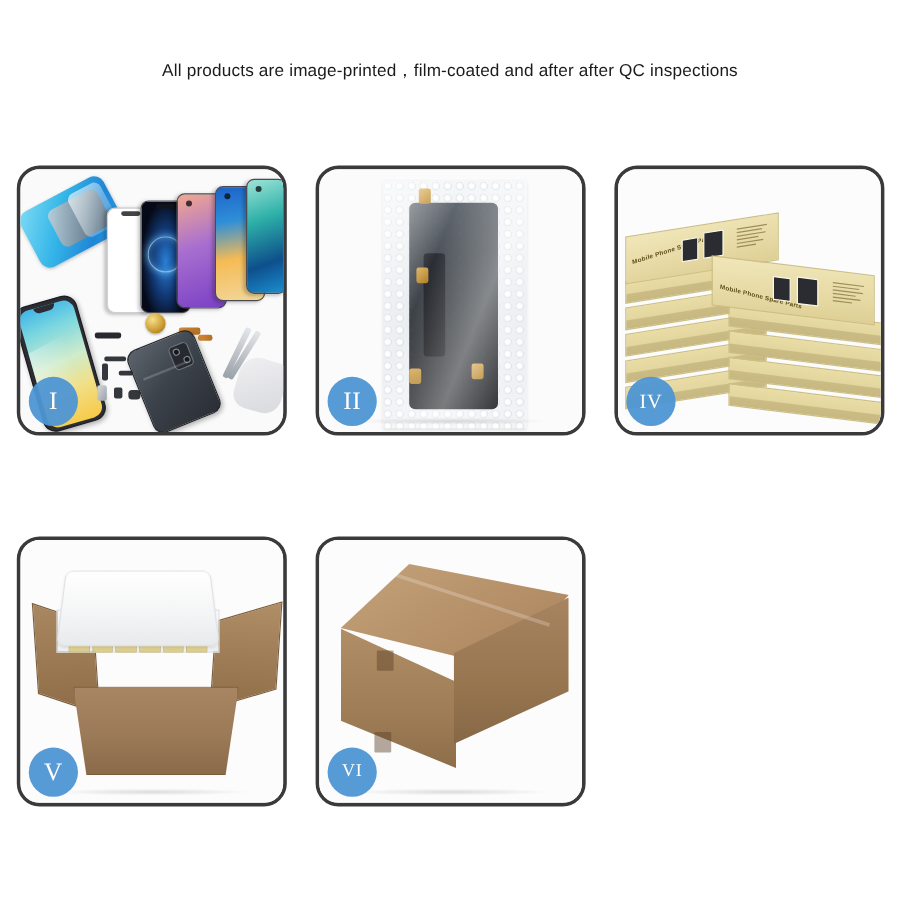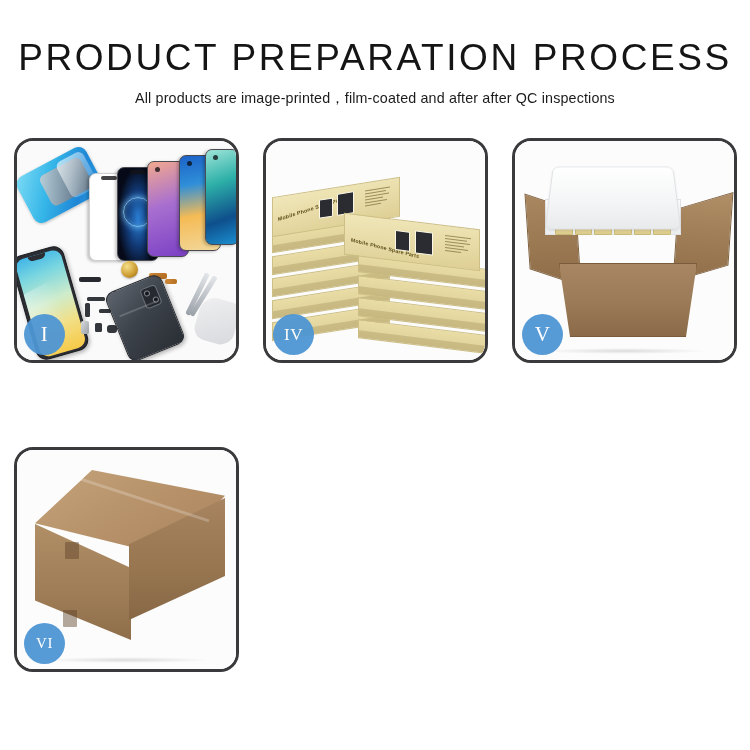--- a/index.html
+++ b/index.html
@@ -474,21 +474,20 @@
     position:absolute; left:12%; bottom:6px; width:76%; height:6px;
     background: radial-gradient(ellipse at 50% 50%, rgba(0,0,0,.13), rgba(0,0,0,0) 70%);
   }
 </style>
 </head>
 <body>
 
 <div class="page">
 
   <div class="header">
-    <div class="main-title">PRODUCT PREPARATION PROCESS</div>
     <div class="sub-title">All products are image-printed，film-coated and after after QC inspections</div>
   </div>
 
   <div class="grid">
 
     <div class="panel">
       <div class="panel-scene">
         <div class="p1-bg"></div>
 
         <div class="film">
@@ -549,20 +548,36 @@
           <div class="hband"></div>
         </div>
 
         <div class="tweezer"></div>
         <div class="tweezer b"></div>
         <div class="hand"></div>
       </div>
       <div class="badge">I</div>
     </div>
 
+    <div class="panel">
+      <div class="panel-scene">
+        <div class="p2-bg"></div>
+        <div class="bag">
+          <div class="part"></div>
+          <div class="neck"></div>
+          <span class="tab" style="left:30px; top:6px;"></span>
+          <span class="tab" style="left:28px; top:72px;"></span>
+          <span class="tab" style="left:22px; top:156px;"></span>
+          <span class="tab" style="left:74px; top:152px;"></span>
+          <div class="sheen"></div>
+        </div>
+        <div class="ground"></div>
+      </div>
+      <div class="badge">II</div>
+    </div>
 
 
     <div class="panel">
       <div class="panel-scene">
         <div class="p4-bg"></div>
         <div class="stack">
 
           <span class="sbox l" style="top:152px;">
               <i class="shade"></i>
             </span>

